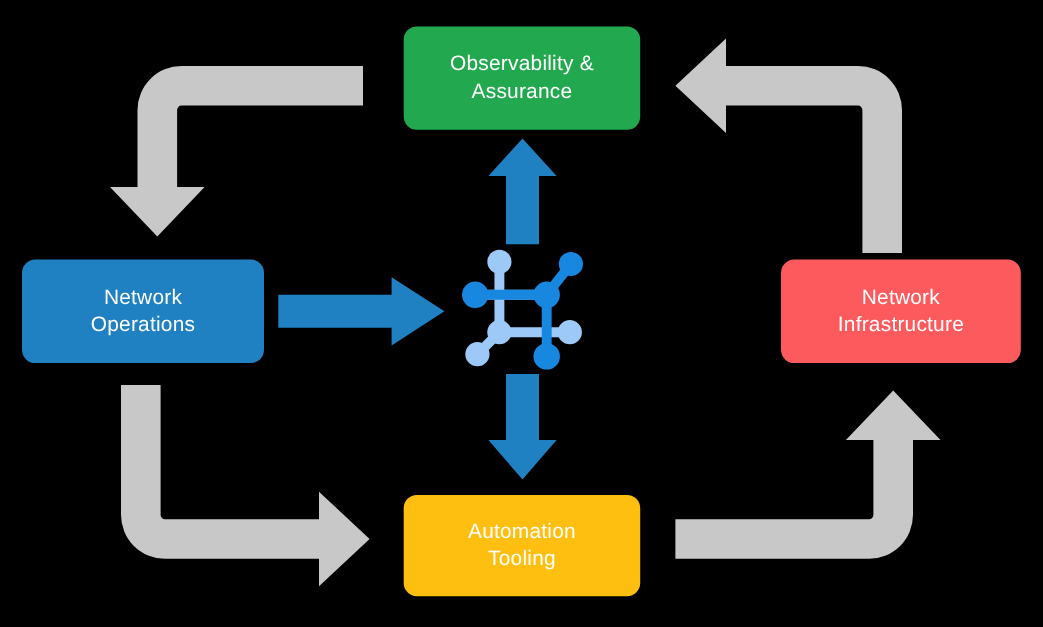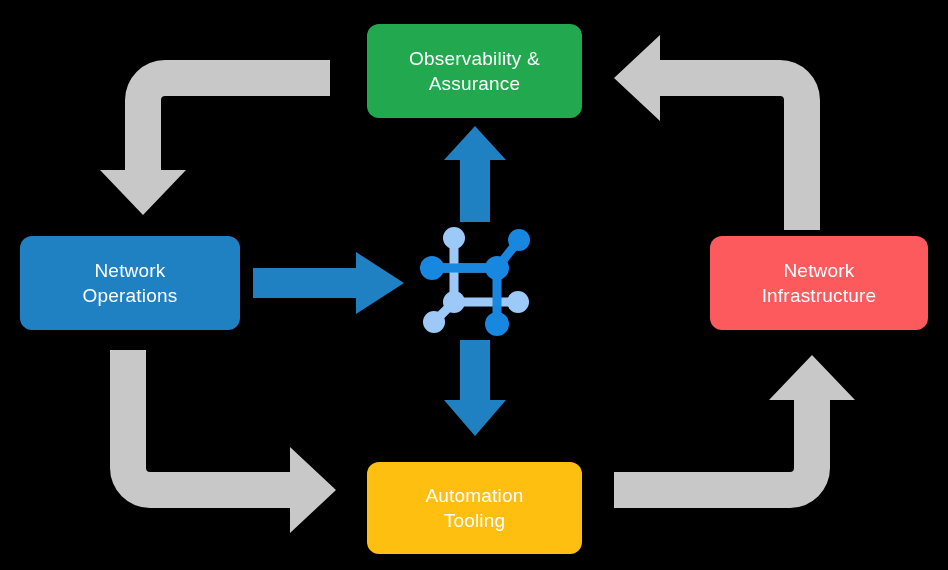--- a/index.html
+++ b/index.html
@@ -135,18 +135,18 @@
   <div class="node-box" id="box-operations" style="background: rgb(31, 128, 194);">
     <span class="node-label">Network
 Operations</span>
   </div>
 
   <div class="node-box" id="box-infrastructure" style="background: rgb(252, 90, 93);">
     <span class="node-label">Network
 Infrastructure</span>
   </div>
 
-  <div class="node-box" id="box-automation" style="background: rgb(255, 191, 16); margin-top: 12px;">
+  <div class="node-box" id="box-automation" style="background: rgb(255, 191, 16);">
     <span class="node-label">Automation
 Tooling</span>
   </div>
 
 </div>
 
 </body></html>

